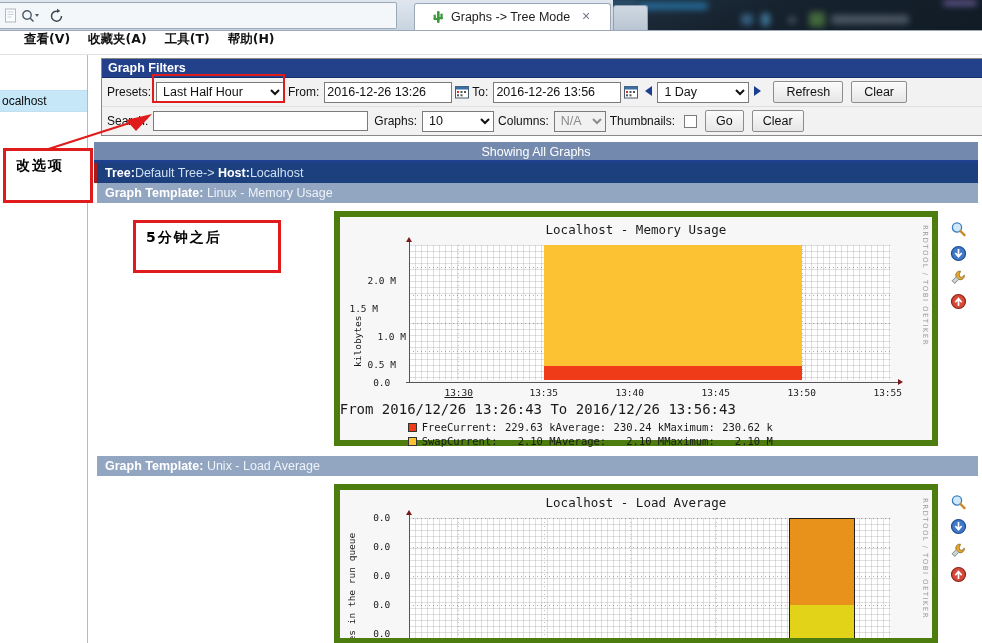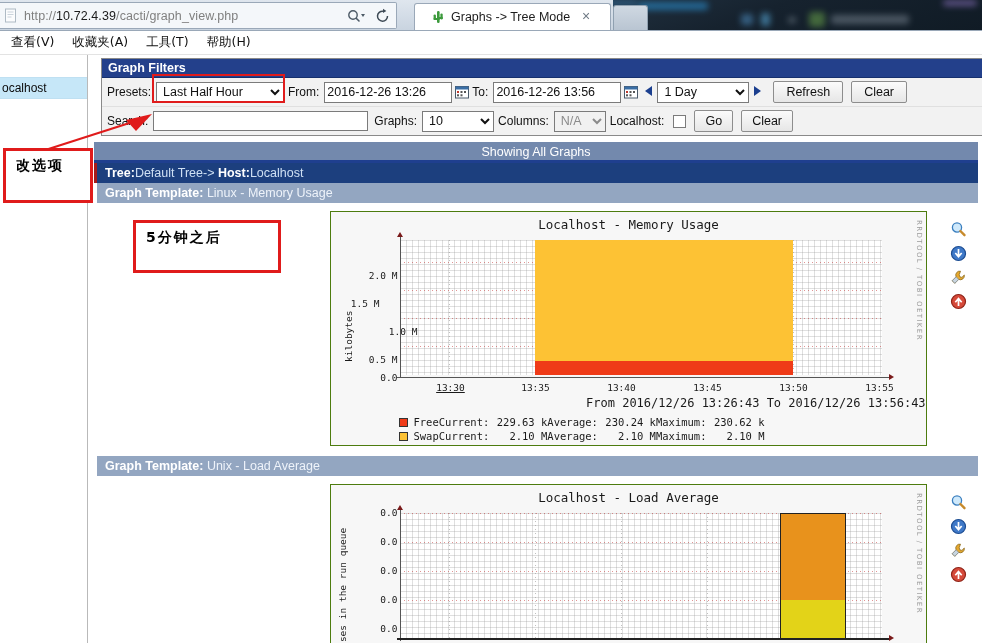--- a/index.html
+++ b/index.html
@@ -49,37 +49,38 @@
   }
   .tab-close { width:16px; height:16px; color:#6f7a85; font-size:14px; line-height:15px; text-align:center; cursor:pointer;}
   .tab-newtab {
     position:absolute; left:613px; top:5px; width:35px; height:25px;
     background: linear-gradient(#cfd8e2,#b9c5d2);
     border:1px solid #8fa0b0; border-bottom:none; border-radius:3px 3px 0 0;
   }
 
   .menubar {
     position:absolute; left:0; top:31px; width:982px; height:24px;
-    background:#ffffff; display:flex; align-items:center; padding-left:2px;
+    background:#ffffff; display:flex; padding-left:15px;
     border-bottom:1px solid #e3e3e3;
+    font-weight:bold;
   }
   .menubar span {
     font-size:12.5px; color:#111; padding:0 9px; white-space:nowrap;
     font-family:"DejaVu Sans", sans-serif;
   }
 
   
   .page { position:absolute; left:0; top:55px; width:982px; height:588px; background:#ffffff; }
 
   .sidebar {
     position:absolute; left:0; top:0; width:88px; height:588px;
     background:#ffffff; border-right:1px solid #b9b9b9;
   }
   .tree-item {
-    margin-top:22px; background:#c6e7f8; color:#0a0a0a;
+    margin-top:35px; background:#c6e7f8; color:#0a0a0a;
     font-size:12px; padding:3px 8px 3px 2px; white-space:nowrap; overflow:hidden;
     border-top:1px solid #bfe0f2; border-bottom:1px solid #bfe0f2;
   }
 
   .content {
     position:absolute; left:89px; top:0; width:893px; height:588px;
     background:#ffffff; overflow:hidden;
   }
 
   
@@ -127,21 +128,21 @@
   .tmpl-bar {
     margin-left:5px; width:884px; background:#93a6c1; color:#eef3fa;
     font-size:12.5px; padding:3px 8px; border-left:3px solid #ffffff;
   }
   .tmpl-bar b { color:#ffffff; }
 
   
   .graph-block { margin-left:5px; width:884px; background:#ffffff; display:flex; }
   .graph-spacer { width:240px; }
   .graph-card {
-    margin:8px 12px 0 0; background:#f7f7f7; border:1px solid #4d7c0f;
+    margin:8px 0 0 0; background:#f7f7f7; border:6px solid #4d7c0f;
     position:relative;
   }
   .graph-actions {
     width:40px; padding-top:10px; display:flex; flex-direction:column;
     align-items:center; gap:7px; margin-top:8px;
   }
   .act-ico { width:17px; height:17px; cursor:pointer; display:block; }
 
   
   .rrd { position:relative; font-family:"DejaVu Sans Mono", monospace; }
@@ -153,21 +154,21 @@
     position:absolute; right:3px; top:8px; font-size:7px; color:#9b9b9b;
     writing-mode:vertical-rl; letter-spacing:1.4px;
     font-family:"DejaVu Sans", sans-serif;
   }
   .ylab {
     position:absolute; font-size:9.5px; color:#1a1a1a;
     writing-mode:vertical-rl; transform:rotate(180deg);
     font-family:"DejaVu Sans Mono", monospace; white-space:nowrap;
   }
   .ytick {
-    position:absolute; font-size:9.5px; color:#1a1a1a; text-align:right;
+    position:absolute; font-size:9.5px; color:#1a1a1a; text-align:center;
     font-family:"DejaVu Sans Mono", monospace;
   }
   .xtick {
     position:absolute; font-size:9.5px; color:#1a1a1a; text-align:center;
     font-family:"DejaVu Sans Mono", monospace;
   }
   .plot {
     position:absolute; background:#ffffff;
     background-image:
       repeating-linear-gradient(to right, rgba(150,150,150,.30) 0 1px, transparent 1px 6px),
@@ -182,21 +183,21 @@
   .arrow-up {
     position:absolute; width:0;height:0;border-left:3px solid transparent;
     border-right:3px solid transparent;border-bottom:5px solid #7a1a1a;
   }
   .arrow-right {
     position:absolute; width:0;height:0;border-top:3px solid transparent;
     border-bottom:3px solid transparent;border-left:5px solid #7a1a1a;
   }
   .series { position:absolute; }
   .xfrom {
-    position:absolute; font-size:12px; color:#1a1a1a; text-align:right; width:100%;
+    position:absolute; font-size:14px; color:#1a1a1a; text-align:left; width:100%;
     font-family:"DejaVu Sans Mono", monospace;
   }
   .legend {
     position:absolute; font-family:"DejaVu Sans Mono", monospace; font-size:10.5px; color:#1a1a1a;
   }
   .legend .lrow { display:flex; align-items:center; height:14px; white-space:pre; }
   .swatch { width:9px; height:9px; border:1px solid #333; margin-right:5px; display:inline-block; }
 
   
   .anno {
@@ -227,21 +228,20 @@
       <div class="blur-blob" style="left:330px;top:0px;width:34px;height:6px;background:#9f7fd6;"></div>
     </div>
 
     <div class="addr-wrap">
       <span class="addr-icon">
         <svg width="14" height="16" viewBox="0 0 14 16">
             <rect x="1.5" y="1" width="10" height="13" fill="#fff" stroke="#8a9aa8"></rect>
             <path d="M3.5 4h6M3.5 6.5h6M3.5 9h4" stroke="#b4c0cb" stroke-width="1"></path>
           </svg>
       </span>
-      <span class="addr-text"><span>http://</span><b>10.72.4.39</b><span>/cacti/graph_view.php</span></span>
       <span class="addr-btn">
         <svg width="20" height="16" viewBox="0 0 20 16">
           <circle cx="6" cy="7" r="4.2" fill="none" stroke="#4c5a66" stroke-width="1.4"></circle>
           <path d="M9.2 10.2 L12 13" stroke="#4c5a66" stroke-width="1.6" stroke-linecap="round"></path>
           <path d="M14 6 L18 6 L16 9 Z" fill="#4c5a66"></path>
         </svg>
       </span>
       <span class="addr-btn">
         <svg width="18" height="16" viewBox="0 0 18 16">
           <path d="M13.5 8 A5 5 0 1 1 9 3.2" fill="none" stroke="#3d4a55" stroke-width="1.5"></path>
@@ -336,21 +336,21 @@
           <span class="lbl">Search:</span>
           <input class="ui search" value="" style="">
           <span class="lbl" style="margin-left:6px;">Graphs:</span>
           <select class="ui" style="width:72px;">
             <option>10</option>
           </select>
           <span class="lbl" style="margin-left:4px;">Columns:</span>
           <select class="ui disabled" style="width:52px;">
             <option>N/A</option>
           </select>
-          <span class="lbl" style="margin-left:4px;">Localhost:</span>
+          <span class="lbl" style="margin-left:4px;">Thumbnails:</span>
           <span class="chk"></span>
           <button class="btn small" style="margin-left:4px;">Go</button>
           <button class="btn small">Clear</button>
         </div>
       </div>
 
       <div class="showing">Showing All Graphs</div>
 
       <div class="tree-bar"><b>Tree:</b><span>Default Tree-&gt; </span><b>Host:</b><span>Localhost</span></div>
 

